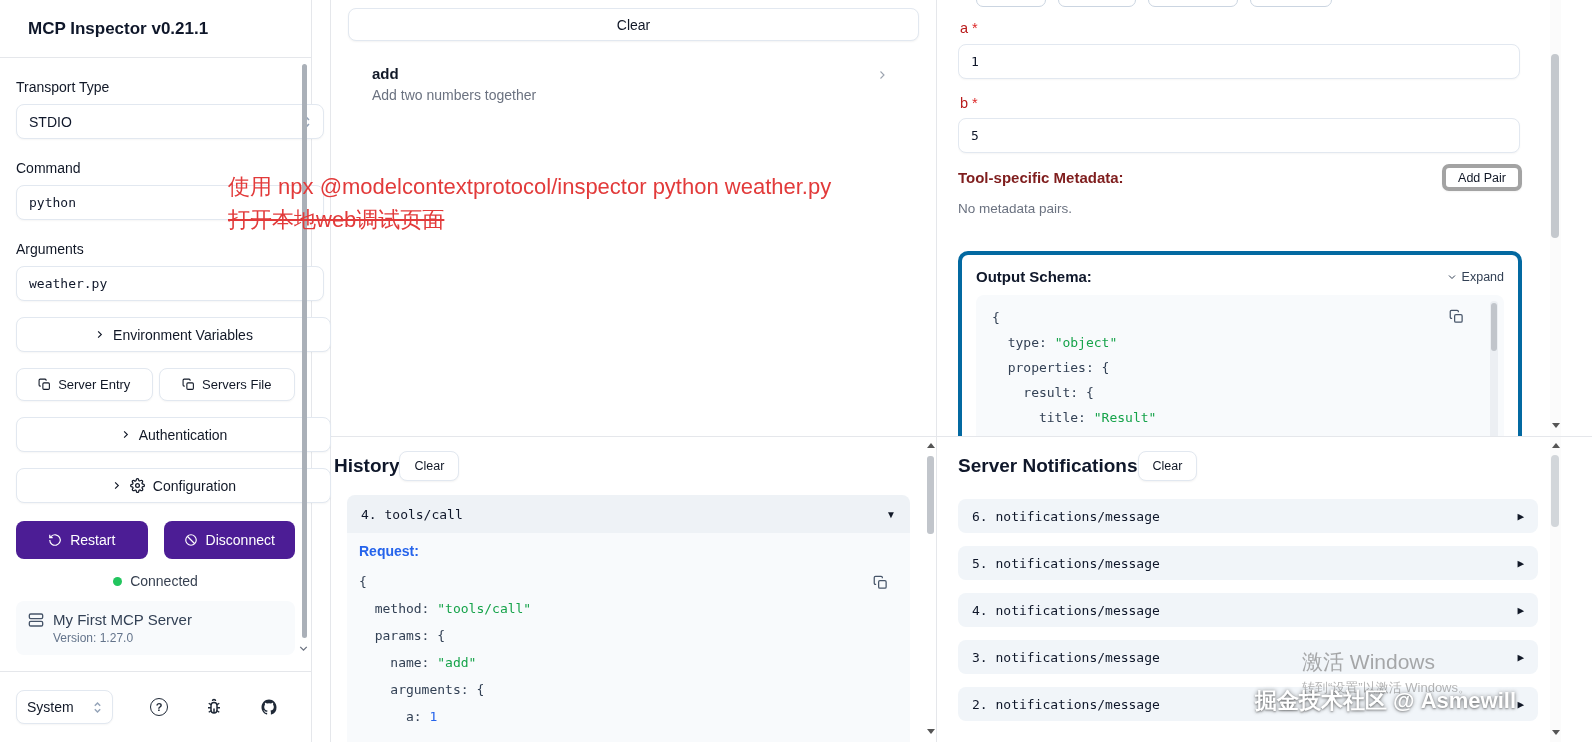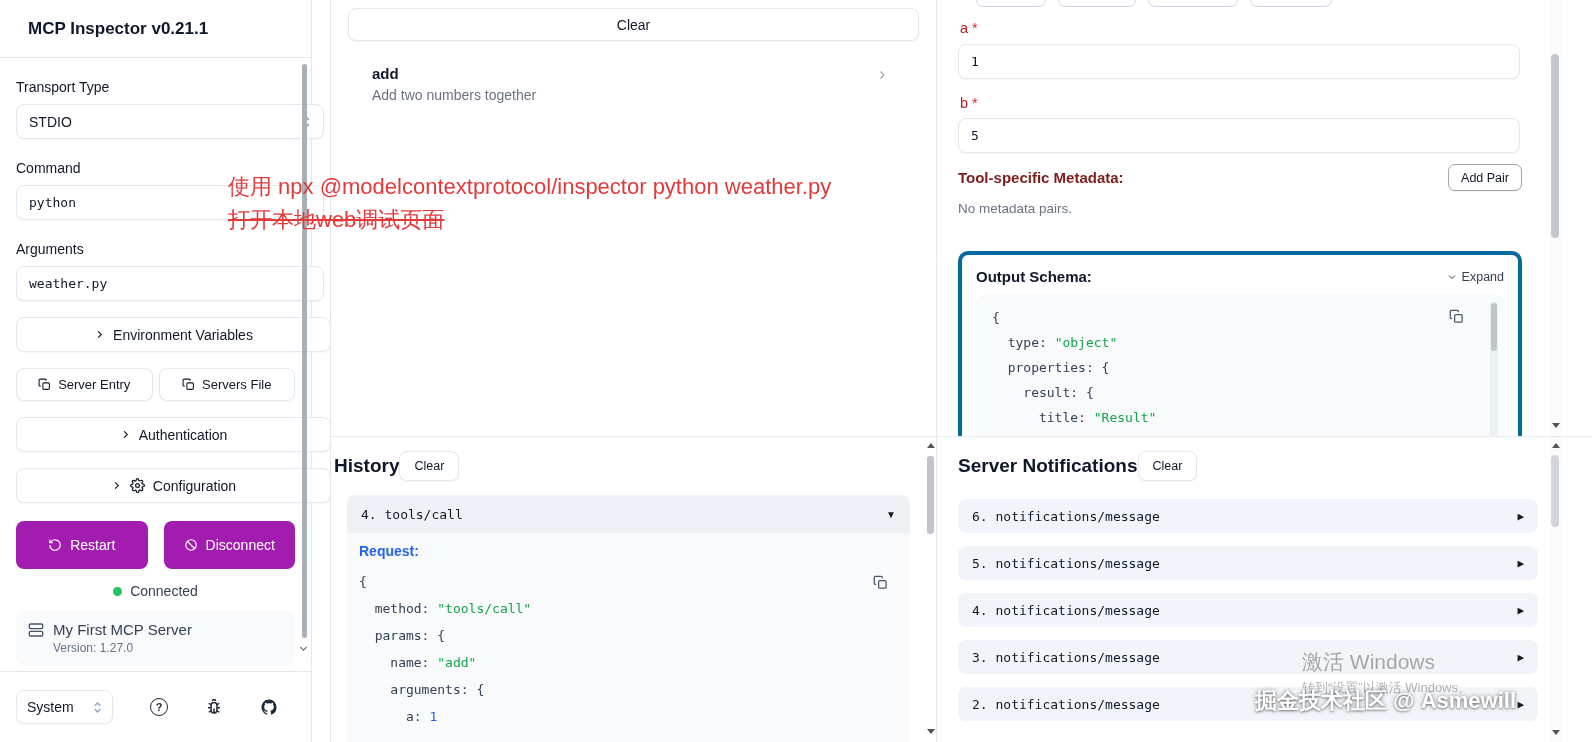--- a/index.html
+++ b/index.html
@@ -23,21 +23,21 @@
   .ctl input { border:none; outline:none; width:100%; background:transparent;
                font-family:"DejaVu Sans Mono","Liberation Mono",monospace; font-size:13px; color:#0f172a; }
   .sb-collapse { width:315px; height:35px; margin-top:16px; border:1px solid #e2e8f0; border-radius:8px;
                  background:#fff; display:flex; align-items:center; justify-content:center; gap:8px;
                  font-size:14px; color:#111827; box-shadow:0 1px 2px rgba(0,0,0,.04); cursor:pointer; }
   .sb-2col { display:flex; gap:6px; margin-top:16px; }
   .sb-mini-btn { flex:1; height:33px; border:1px solid #e2e8f0; border-radius:8px; background:#fff;
                  display:flex; align-items:center; justify-content:center; gap:7px; font-size:13px;
                  color:#111827; box-shadow:0 1px 2px rgba(0,0,0,.04); cursor:pointer; }
   .sb-dark-row { display:flex; gap:16px; margin-top:18px; }
-  .btn-dark { flex:1; height:48px; background:#a21caf; color:#fff; border:none; border-radius:8px;
+  .btn-dark { flex:1; height:38px; background:#4c1d95; color:#fff; border:none; border-radius:8px;
               display:flex; align-items:center; justify-content:center; gap:8px; font-size:14px;
               font-family:inherit; cursor:pointer; }
   .connected { display:flex; align-items:center; justify-content:center; gap:8px; margin-top:14px; }
   .dot { width:9px; height:9px; border-radius:50%; }
   .connected span { font-size:14px; color:#374151; }
   .server-card { margin-top:12px; background:#f8fafc; border-radius:8px; padding:10px 12px; }
   .server-name-row { display:flex; align-items:center; gap:9px; font-size:15px; color:#334155; }
   .server-version { font-size:12px; color:#64748b; margin:3px 0 0 25px; }
   .sb-footer { position:absolute; left:0; bottom:0; width:311px; height:71px; border-top:1px solid #e5e7eb;
                display:flex; align-items:center; padding:0 16px; background:#fff; }
@@ -95,21 +95,21 @@
   
   #right-top-pane { position:absolute; left:958px; top:0; width:584px; height:436px; background:#fff; overflow:hidden; }
   .cutoff-btn { position:absolute; top:-7px; height:14px; border:1px solid #cbd5e1; border-radius:7px; background:#fff; }
   .param-label { position:absolute; left:2px; font-size:14.5px; color:#b91c1c; }
   .req { color:#dc2626; margin-left:4px; }
   .form-input { position:absolute; left:0; width:562px; height:35px; border:1px solid #e2e8f0; border-radius:8px;
                 padding:0 12px; font-family:"DejaVu Sans Mono","Liberation Mono",monospace; font-size:13px;
                 color:#0f172a; box-shadow:0 1px 2px rgba(0,0,0,.04); outline:none; background:#fff; }
   #metadata-row { position:absolute; left:0; top:164px; width:564px; display:flex; align-items:center; justify-content:space-between; }
   #metadata-label { font-size:15px; font-weight:bold; color:#7f1d1d; }
-  #add-pair-btn { height:27px; padding:0 12px; border:1px solid #a3a3a3; border-radius:7px; background:#fff;
+  #add-pair-btn { height:27px; padding:0 12px; border:4px solid #a3a3a3; border-radius:7px; background:#fff;
                   font-size:12.5px; color:#111827; font-family:inherit; box-shadow:0 1px 2px rgba(0,0,0,.05); cursor:pointer; }
   #no-metadata { position:absolute; left:0; top:201px; font-size:13.5px; color:#6b7280; }
   #schema-card { position:absolute; left:0; top:251px; width:564px; height:200px; border:4px solid #0369a1;
                  border-radius:10px; background:#fff; }
   #schema-header { display:flex; align-items:center; justify-content:space-between; padding:13px 14px 0; }
   #schema-label { font-size:15px; font-weight:bold; color:#0f172a; }
   #schema-expand { display:flex; align-items:center; gap:4px; font-size:12.5px; color:#334155; cursor:pointer; }
   #schema-body { position:relative; margin:10px 14px 0; background:#f8fafc; border-radius:8px;
                  height:150px; overflow:hidden; padding:10px 0 0 16px; }
   #schema-body .code-block { margin-top:0; line-height:25px; }

